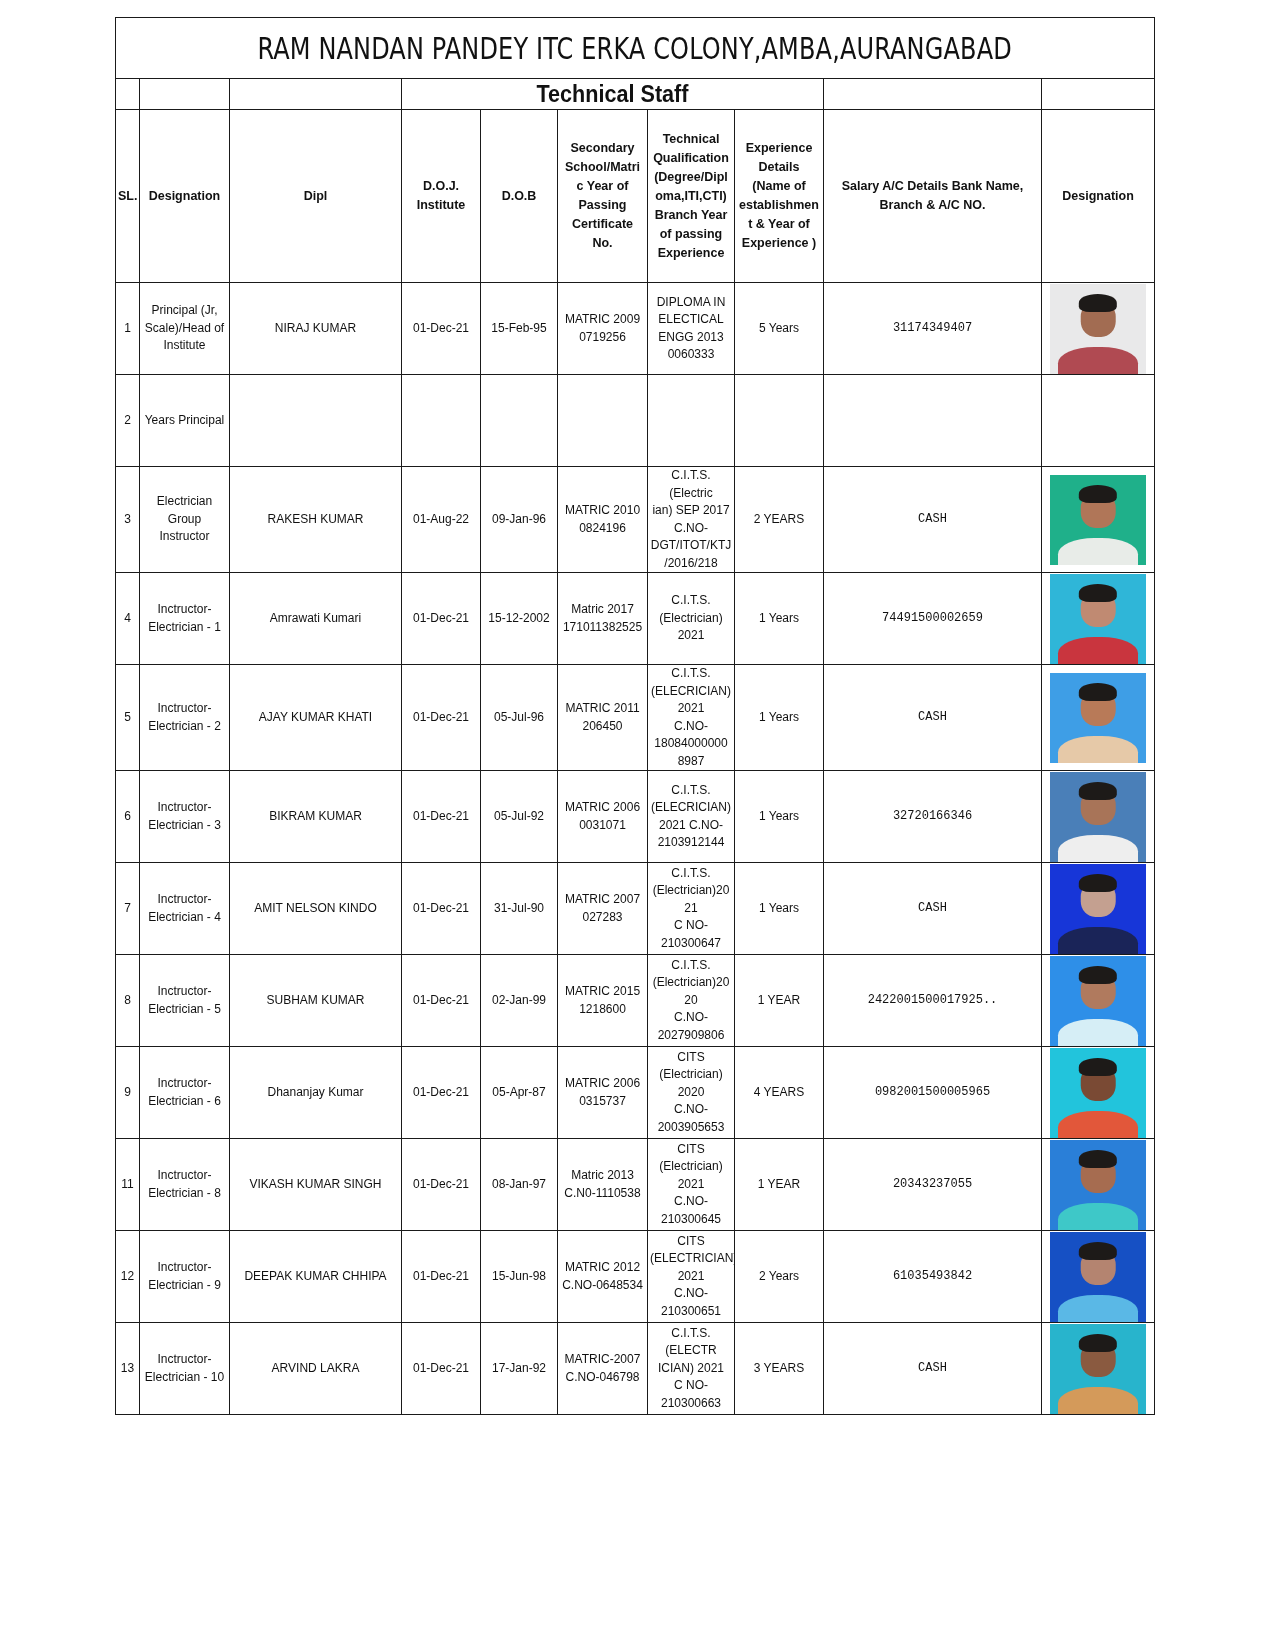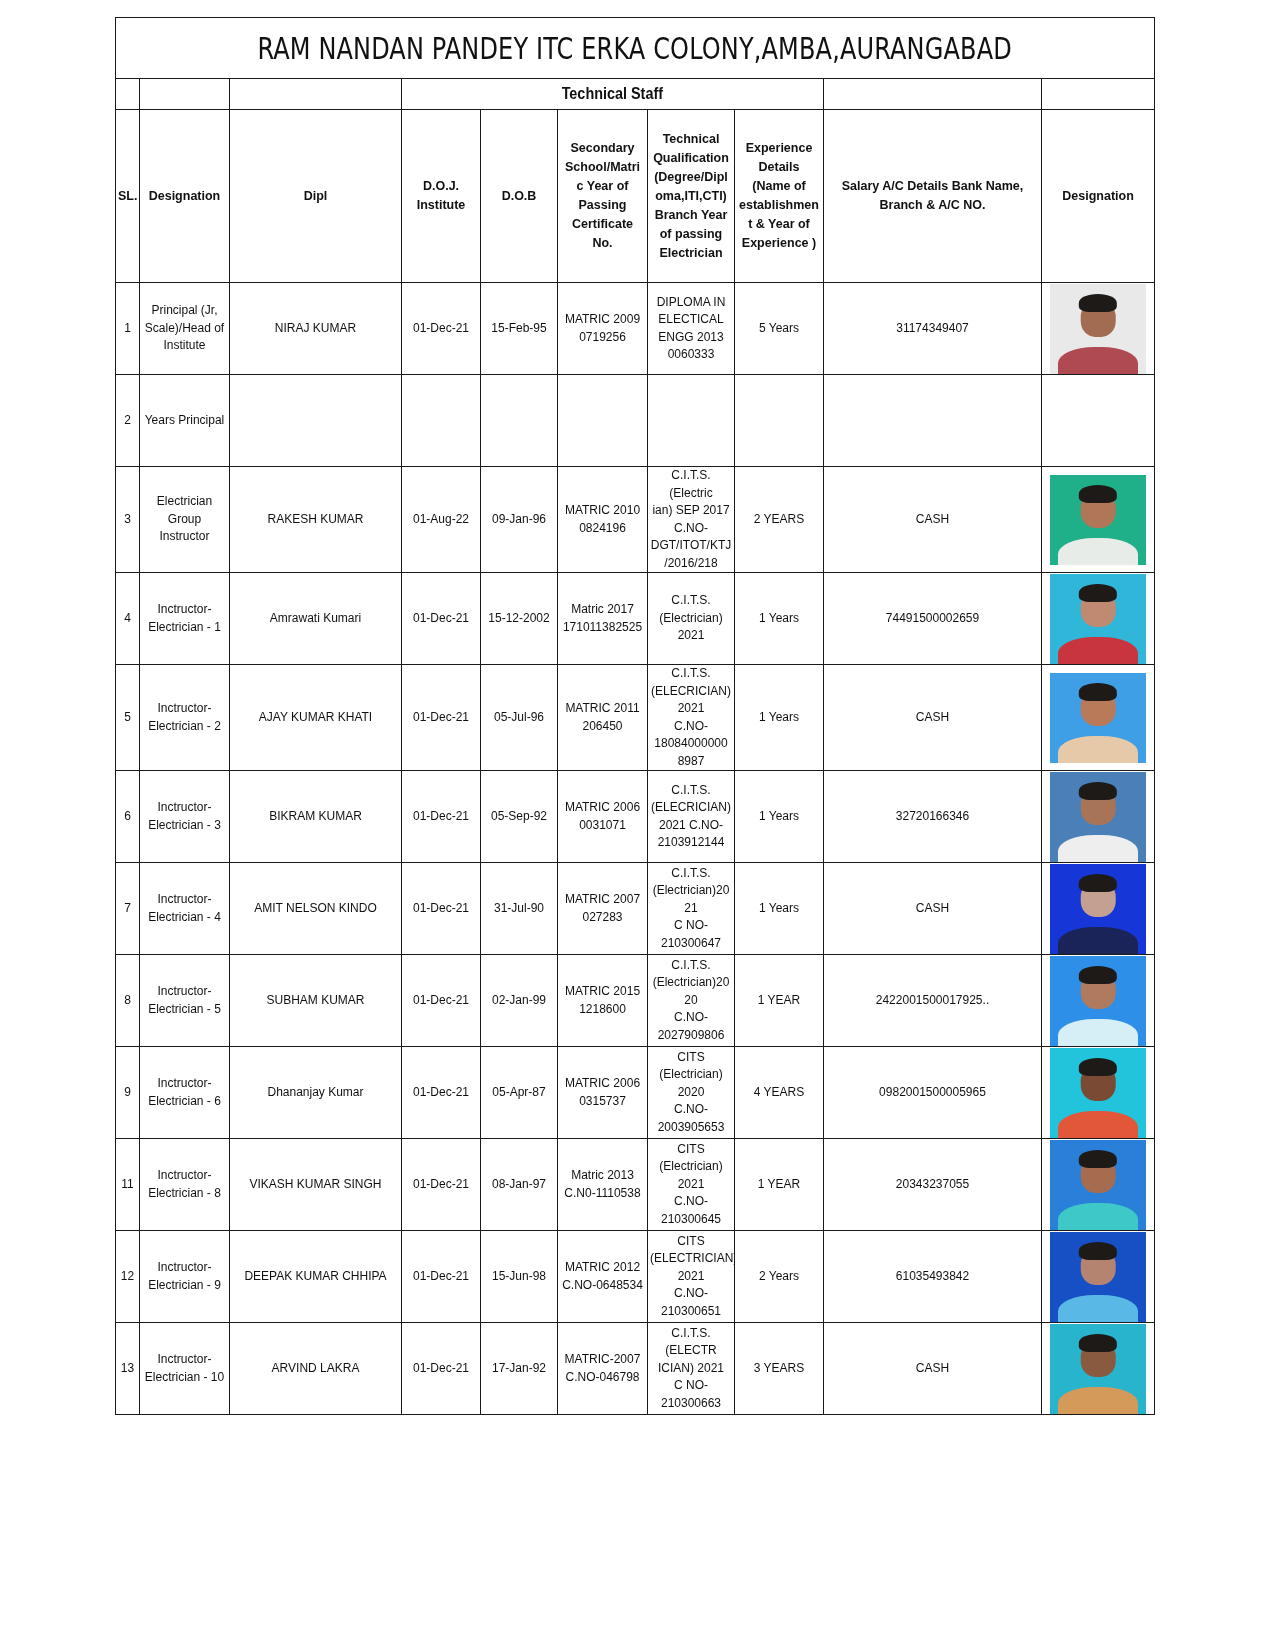--- a/index.html
+++ b/index.html
@@ -3,25 +3,25 @@
 <meta charset="utf-8">
 <style>
   html, body { margin: 0; padding: 0; background: #ffffff; }
   body { width: 1275px; height: 1650px; position: relative; font-family: "Liberation Sans", sans-serif; color: #111; }
   .sheet { position: absolute; left: 84px; top: 17px; width: 1039px; margin-left: 31px; }
   table { border-collapse: collapse; width: 1039px; table-layout: fixed; }
   td, th { border: 1.6px solid #1a1a1a; text-align: center; vertical-align: middle; padding: 0 2px; overflow: hidden; }
   .title-cell { height: 60px; font-size: 31px; font-weight: normal; letter-spacing: 0.2px; font-family: "DejaVu Sans", sans-serif; font-stretch: condensed; }
   .title-cell span { display: inline-block; transform: scaleX(0.86); transform-origin: center; white-space: nowrap; }
   .section-row td { height: 30px; }
-  .section-label { font-size: 16px; font-weight: bold; }
+  .section-label { font-size: 24px; font-weight: bold; }
   .section-label span { display: inline-block; transform: scaleX(0.9); }
   .head-row th { height: 172px; font-size: 12.5px; font-weight: bold; line-height: 19px; }
   .data-row td { height: 91px; font-size: 12px; line-height: 17.5px; }
-  .serif { font-family: Liberation Sans, sans-serif; font-size: 12px; }
+  .serif { font-family: Liberation Mono, monospace; font-size: 12px; }
   .wrap { white-space: pre-line; }
   .photo-cell { padding: 0; position: relative; }
   .photo { width: 96px; height: 90px; margin: 0 auto; position: relative; overflow: hidden; }
   .photo .bg { position: absolute; inset: 0; }
   .photo .head { position: absolute; left: 50%; top: 18%; width: 36%; height: 42%; transform: translateX(-50%); border-radius: 45% 45% 42% 42%; }
   .photo .hair { position: absolute; left: 50%; top: 12%; width: 40%; height: 20%; transform: translateX(-50%); border-radius: 50% 50% 30% 30%; background: #1d1a18; }
   .photo .body { position: absolute; left: 8%; right: 8%; bottom: -10%; height: 40%; border-radius: 45% 45% 0 0; }
 </style>
 </head>
 <body>
@@ -64,21 +64,21 @@
 c Year of
 Passing
 Certificate
 No.</th>
         <th class="wrap">Technical
 Qualification
 (Degree/Dipl
 oma,ITI,CTI)
 Branch Year
 of passing
-Electrician</th>
+Experience</th>
         <th class="wrap">Experience
 Details
 (Name of
 establishmen
 t &amp; Year of
 Experience )</th>
         <th class="wrap">Salary A/C Details Bank Name,
 Branch &amp; A/C NO.</th>
         <th class="wrap">Designation</th>
       </tr>
@@ -193,21 +193,21 @@
               <div class="hair"></div>
             </div>
           </td>
   </tr>
         <tr class="data-row">
     <td class="wrap">6</td>
     <td class="wrap">Inctructor-
 Electrician - 3</td>
     <td class="wrap">BIKRAM KUMAR</td>
     <td class="wrap">01-Dec-21</td>
-    <td class="wrap">05-Sep-92</td>
+    <td class="wrap">05-Jul-92</td>
     <td class="wrap">MATRIC 2006
 0031071</td>
     <td class="wrap">C.I.T.S.
 (ELECRICIAN)
 2021       C.NO-
 2103912144</td>
     <td class="wrap">1 Years</td>
     <td class="wrap serif">32720166346</td>
     <td class="photo-cell">
             <div class="photo">

